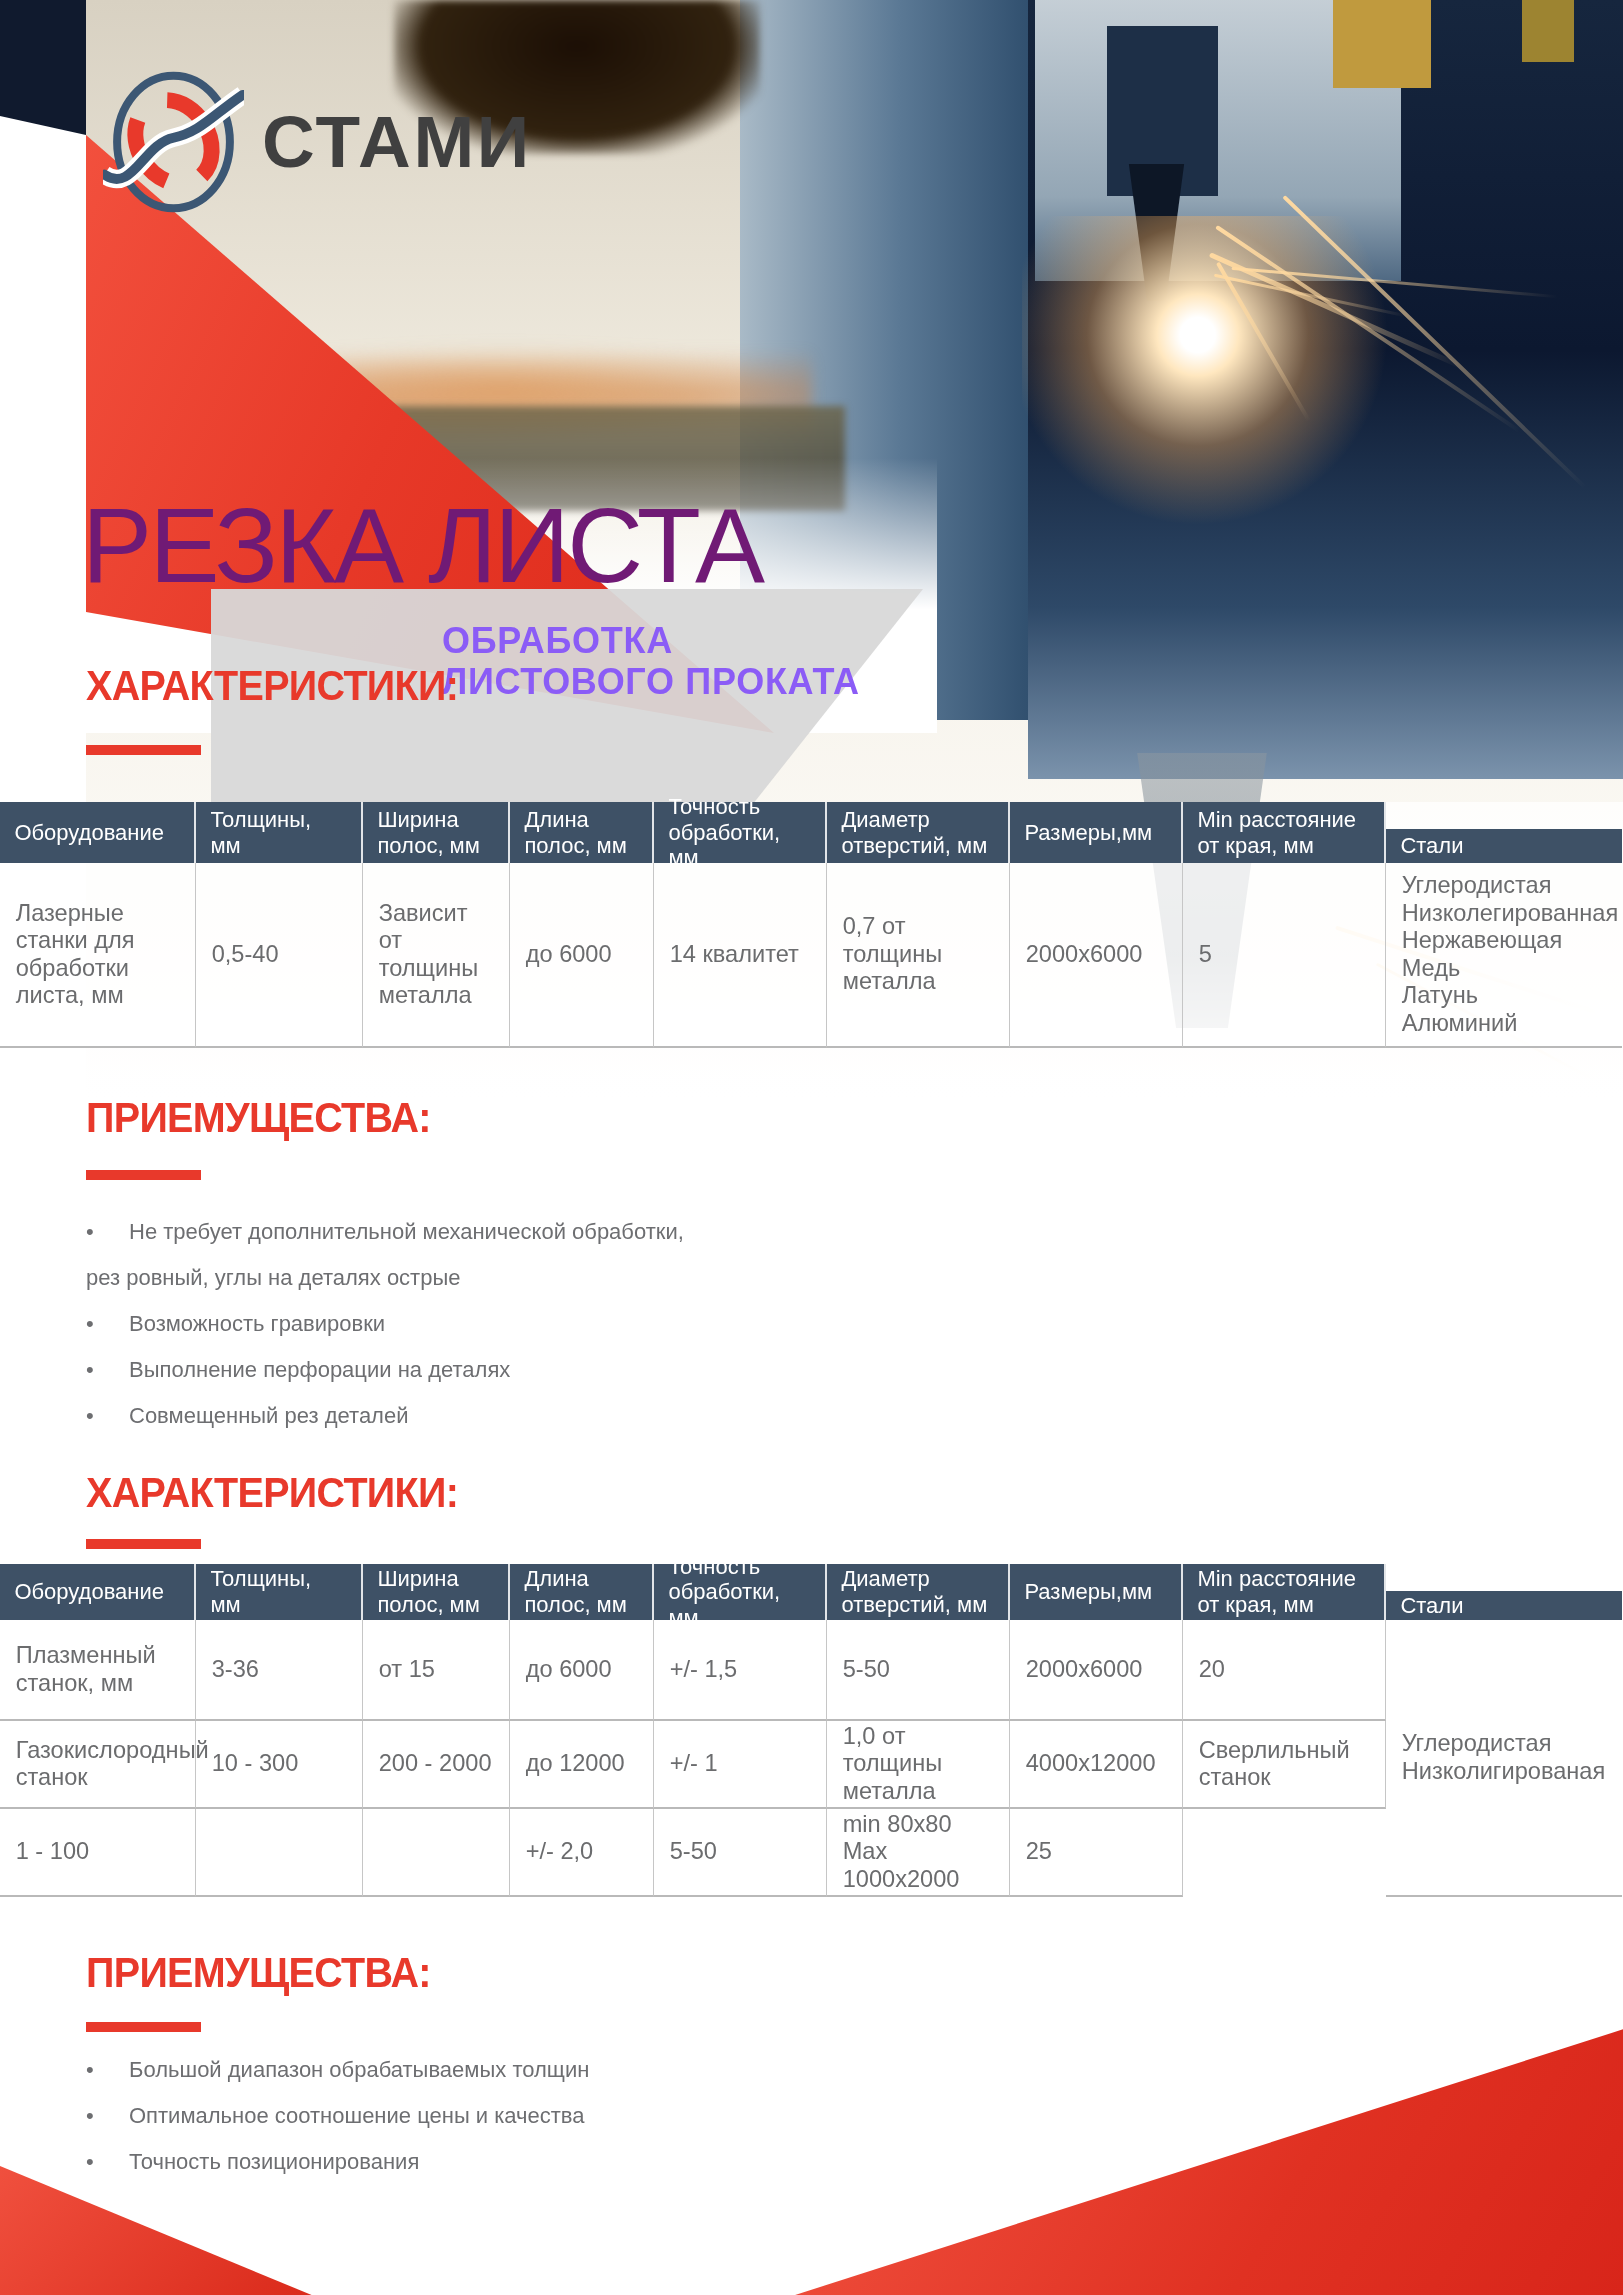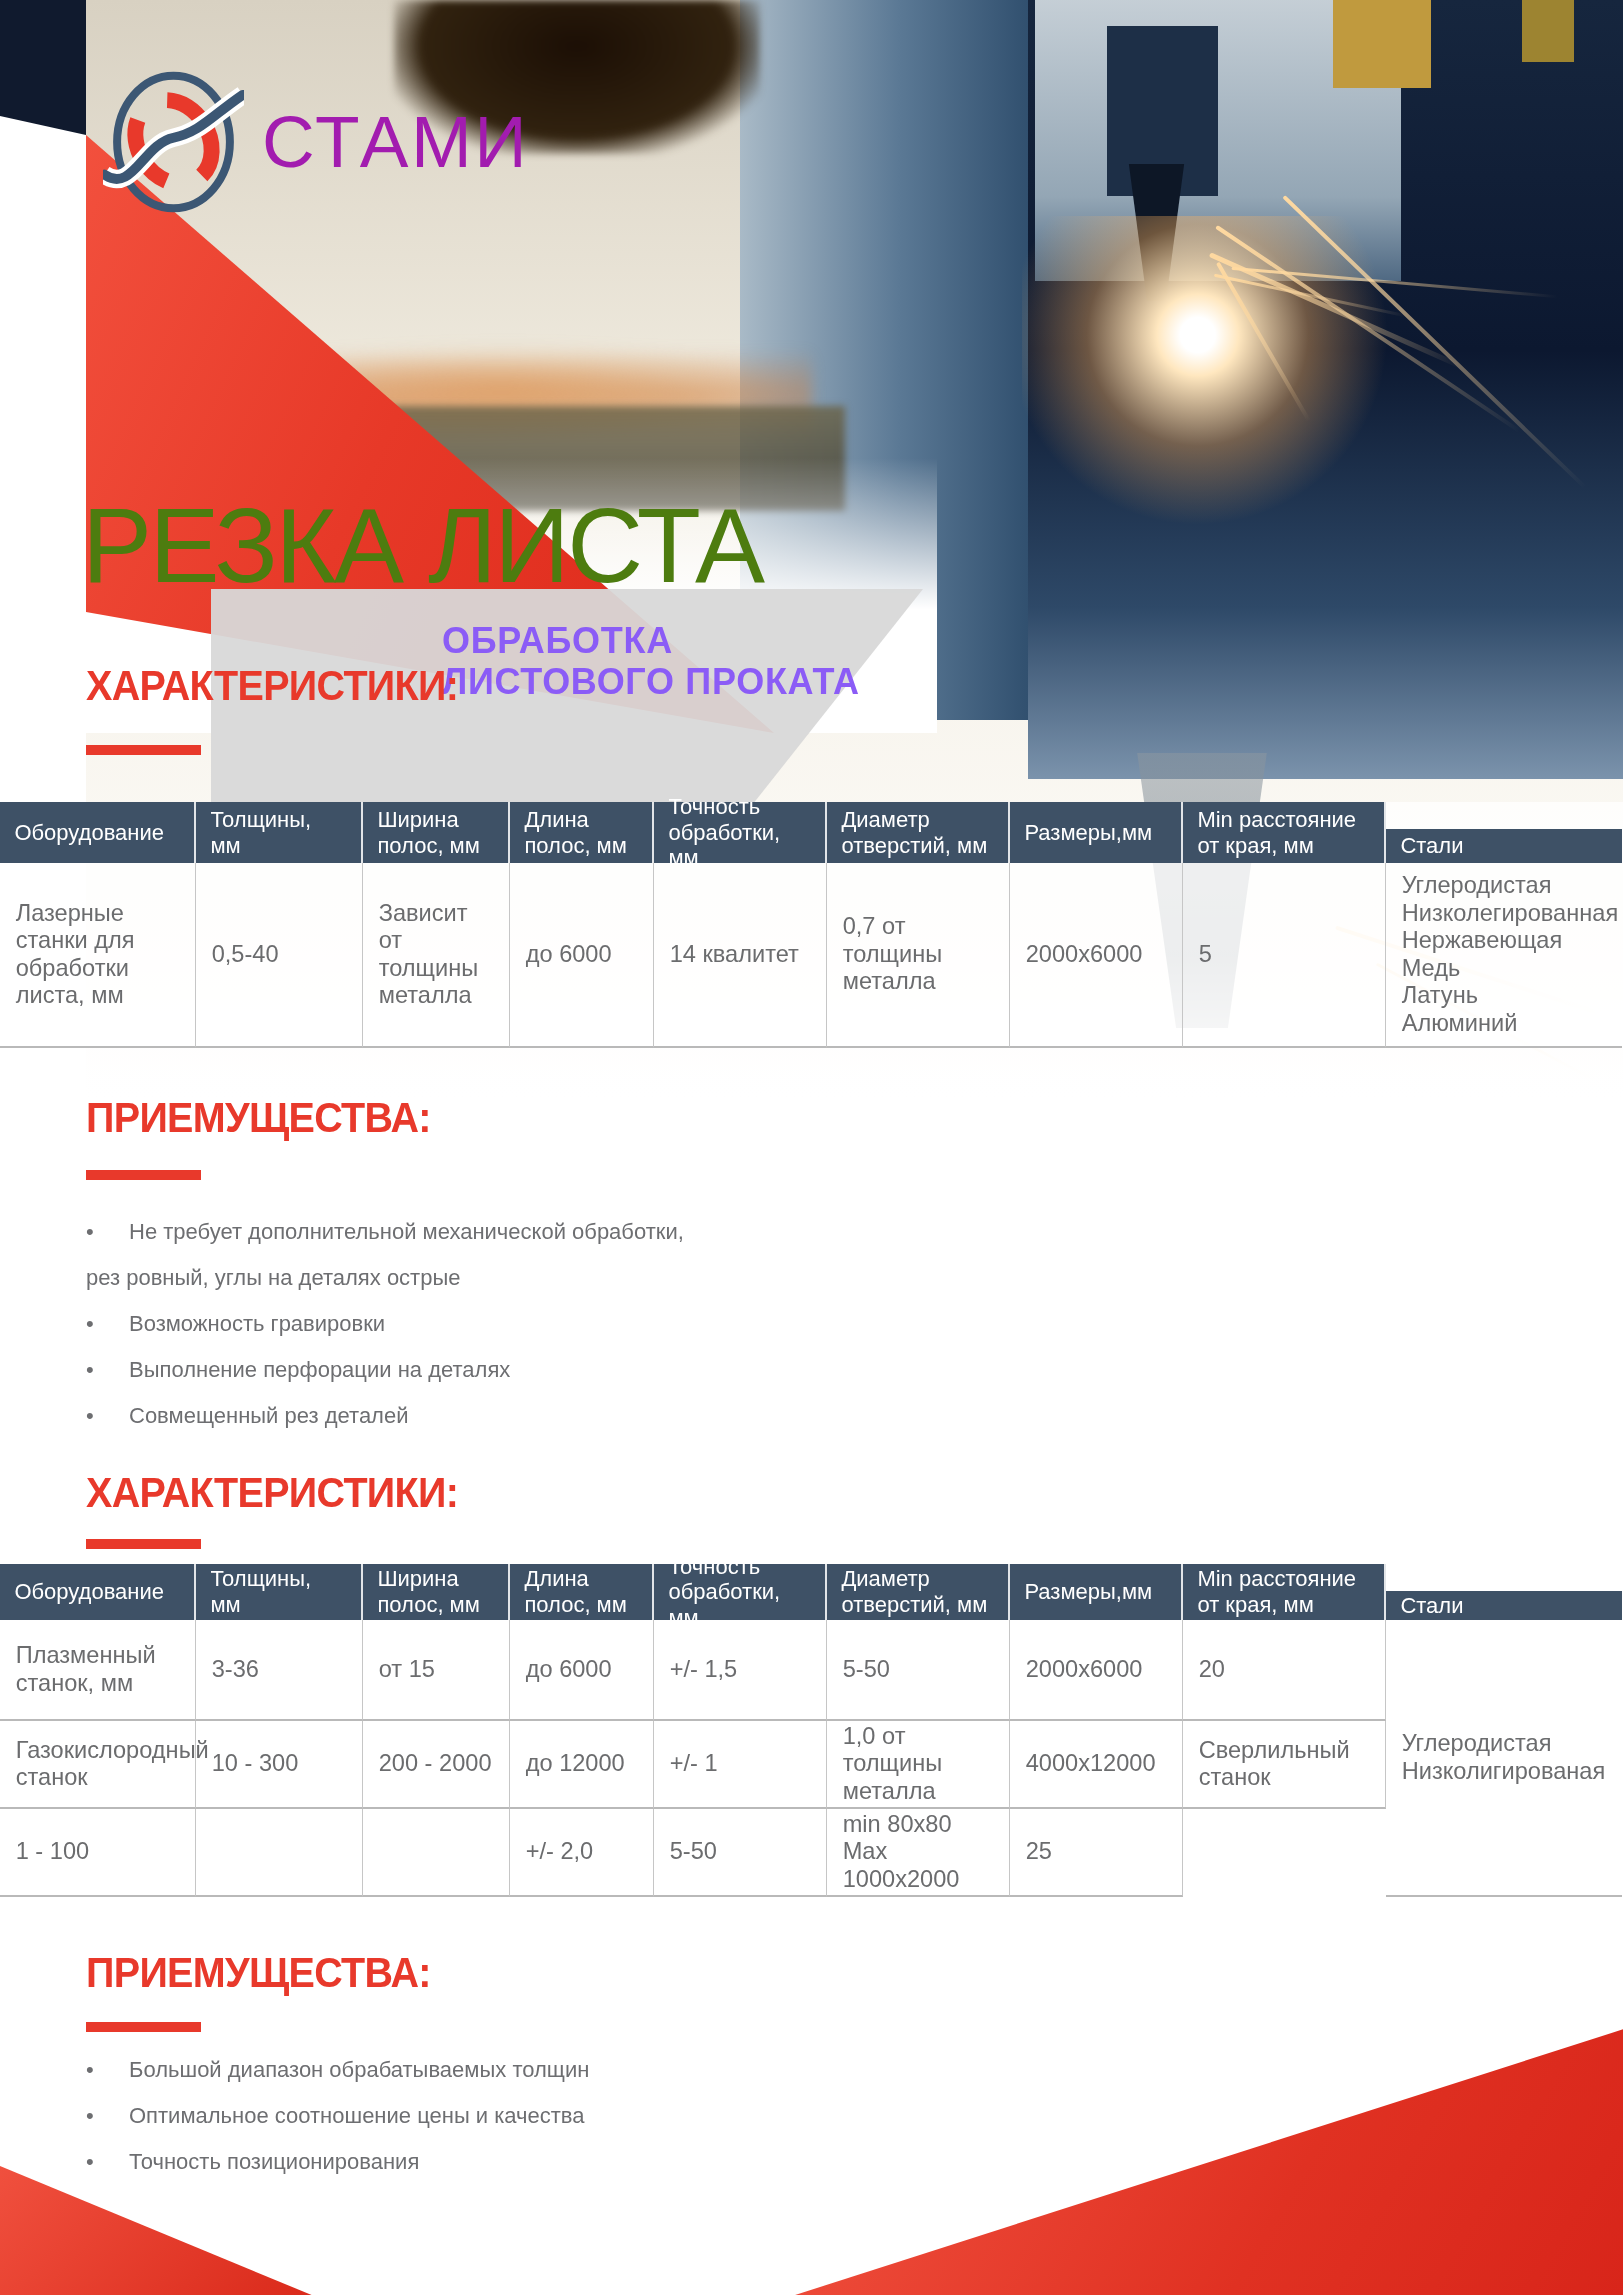--- a/index.html
+++ b/index.html
@@ -47,24 +47,24 @@
   .gray-block{position:absolute;left:211px;top:589px;width:712px;height:216px;background:#d8d8d8;opacity:.95;
      clip-path:polygon(0 0,100% 0,76% 100%,0 100%);}
   .content-veil{position:absolute;left:0;top:802px;width:1623px;height:245px;background:rgba(255,255,255,.78);}
   .tri-left{position:absolute;left:0;top:2166px;width:314px;height:130px;
      background:linear-gradient(135deg,#f0503e,#da2a1b);clip-path:polygon(0 0,100% 100%,0 100%);}
   .tri-right{position:absolute;left:792px;top:2029px;width:832px;height:267px;
      background:linear-gradient(120deg,#f15240 0%,#e03122 60%,#d8251a 100%);clip-path:polygon(100% 0,100% 100%,0 100%);}
 
   
   .logo-emblem{position:absolute;left:103px;top:65px;width:141px;height:154px;}
-  .logo-text{position:absolute;left:262px;top:100px;font-size:73px;font-weight:400;color:#a21caf;letter-spacing:2.6px;}
-
-  
-  .hero-title{position:absolute;left:82px;top:486px;font-size:105px;font-weight:300;color:#4d7c0f;
+  .logo-text{position:absolute;left:262px;top:100px;font-size:73px;font-weight:700;color:#404040;letter-spacing:2.6px;}
+
+  
+  .hero-title{position:absolute;left:82px;top:486px;font-size:105px;font-weight:300;color:#701a75;
      letter-spacing:-2.6px;white-space:nowrap;}
   .hero-subtitle{position:absolute;left:442px;top:620px;font-size:36px;font-weight:700;color:#8b5cf6;
      letter-spacing:0.7px;line-height:41px;}
   .section-heading{position:absolute;font-size:42px;font-weight:700;color:#e8392b;letter-spacing:-0.7px;
      transform:scaleX(.94);transform-origin:left center;white-space:nowrap;}
   .red-dash{position:absolute;width:115px;height:9.8px;background:#e8392b;}
   .bullets{position:absolute;left:86px;font-size:22px;color:#6d6e71;line-height:46px;white-space:nowrap;}
   .bullet-dot{display:inline-block;width:43px;}
   .pre{white-space:pre-line;}
 

